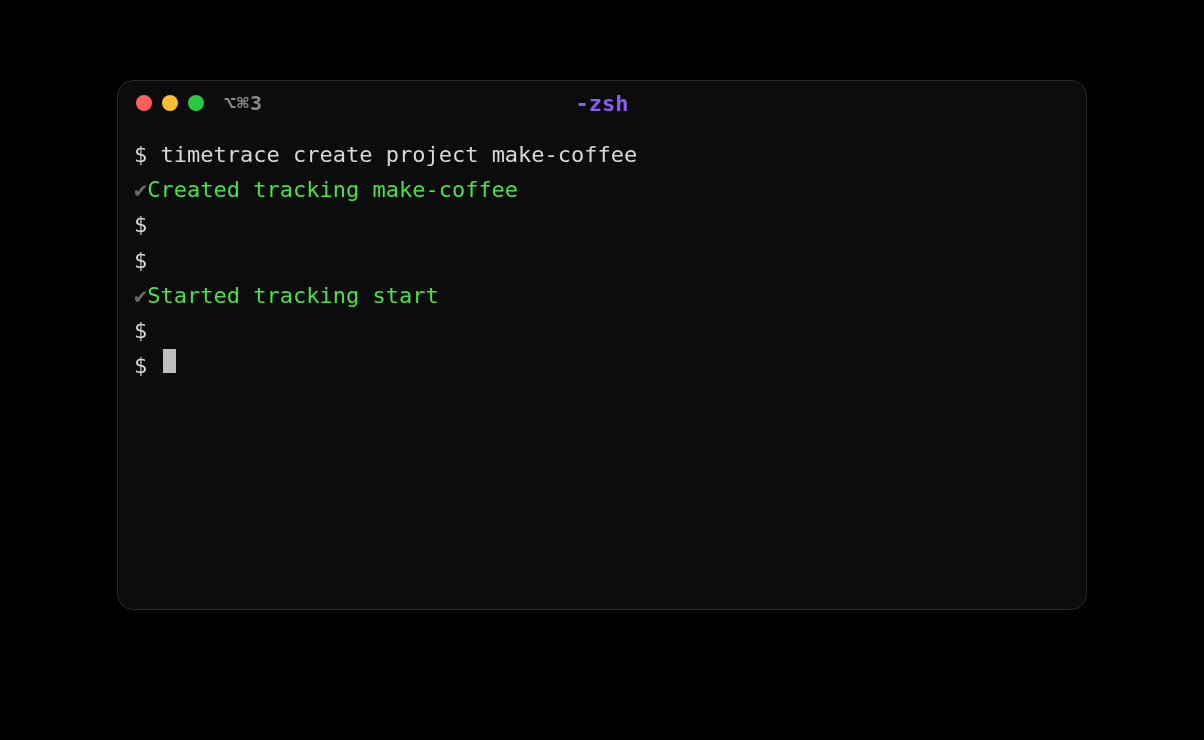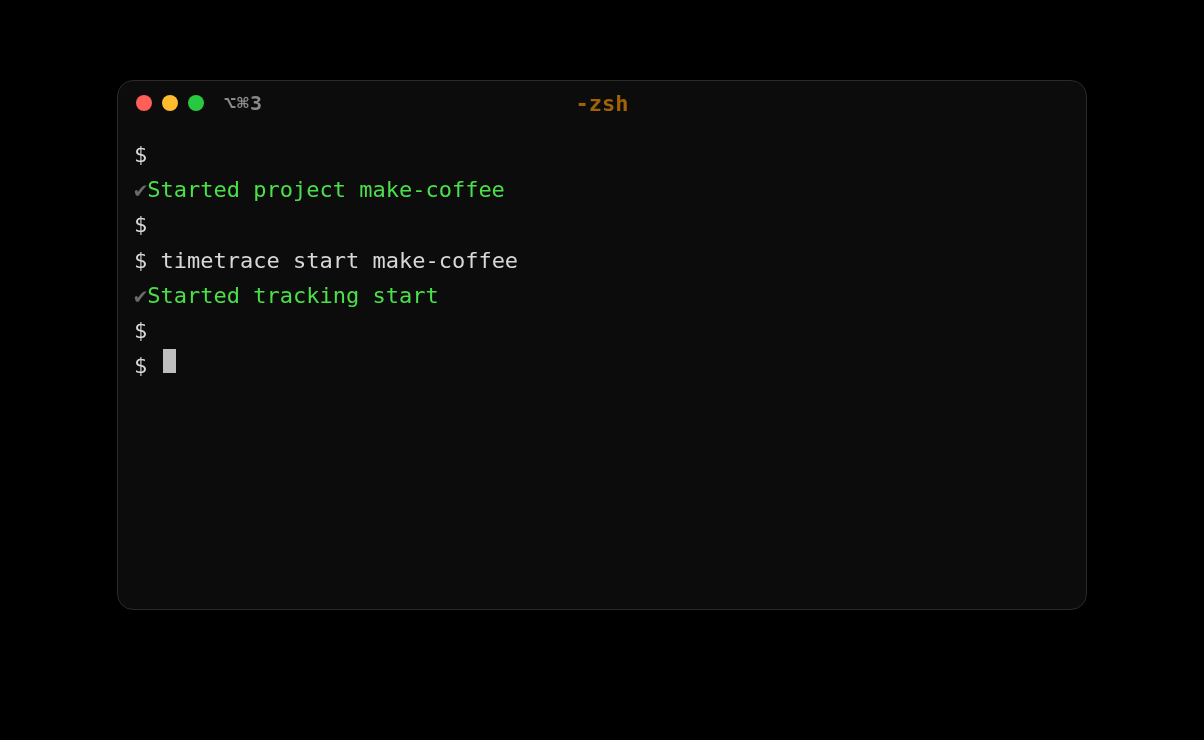--- a/index.html
+++ b/index.html
@@ -58,21 +58,21 @@
       color: #8a8a8a;
       font-size: 20px;
       font-weight: 600;
       letter-spacing: 1px;
     }
     
     .window-title {
       position: absolute;
       left: 50%;
       transform: translateX(-50%);
-      color: #a16207;
+      color: #8b5cf6;
       font-size: 22px;
       font-weight: 600;
     }
     
     .terminal-body {
       padding: 12px 16px;
       font-size: 22px;
       line-height: 1.6;
       color: #d8d8d8;
     }
@@ -118,30 +118,30 @@
       <div class="traffic-light red"></div>
       <div class="traffic-light yellow"></div>
       <div class="traffic-light green"></div>
     </div>
     <div class="tab-indicator">⌥⌘3</div>
     <div class="window-title">-zsh</div>
   </div>
 
   <div class="terminal-body">
     <div class="line">
-      <span class="prompt">$ </span>
+      <span class="prompt">$ </span><span class="command">timetrace create project make-coffee</span>
     </div>
     <div class="line">
-      <span class="check-icon">✔</span><span class="success-text">Started project make-coffee</span>
+      <span class="check-icon">✔</span><span class="success-text">Created tracking make-coffee</span>
     </div>
     <div class="line">
       <span class="prompt">$ </span>
     </div>
     <div class="line">
-      <span class="prompt">$ </span><span class="command">timetrace start make-coffee</span>
+      <span class="prompt">$ </span>
     </div>
     <div class="line">
       <span class="check-icon">✔</span><span class="success-text">Started tracking start</span>
     </div>
     <div class="line">
       <span class="prompt">$ </span>
     </div>
     <div class="line">
       <span class="prompt">$ </span><span class="cursor"></span>
     </div>

